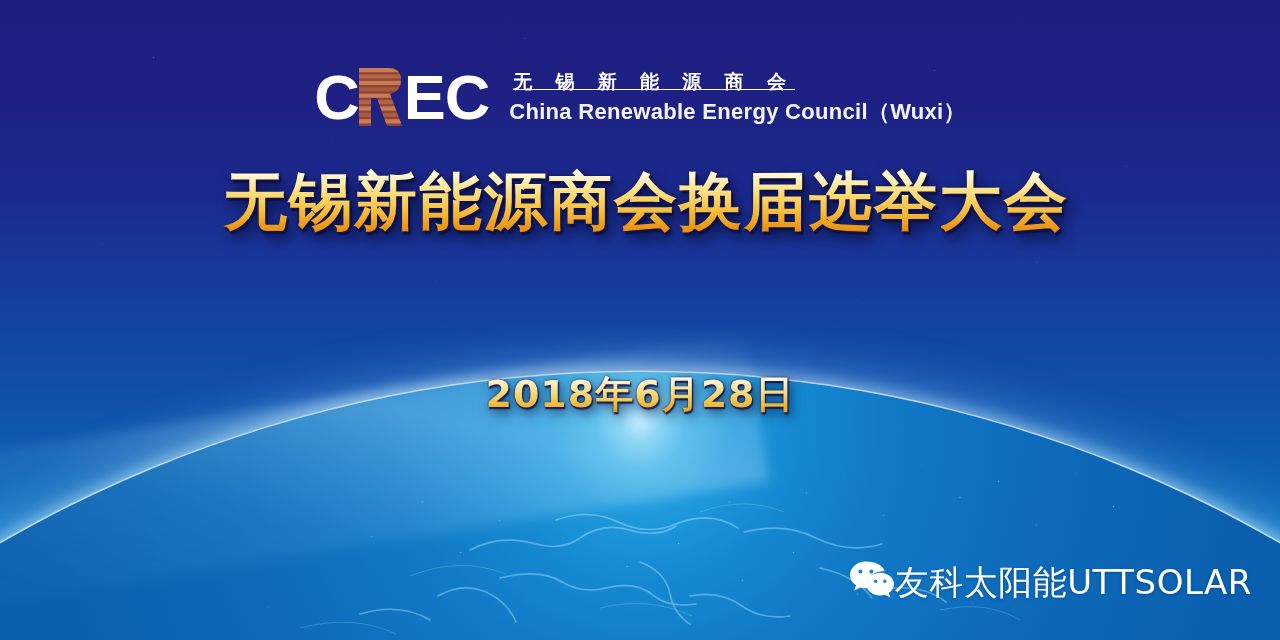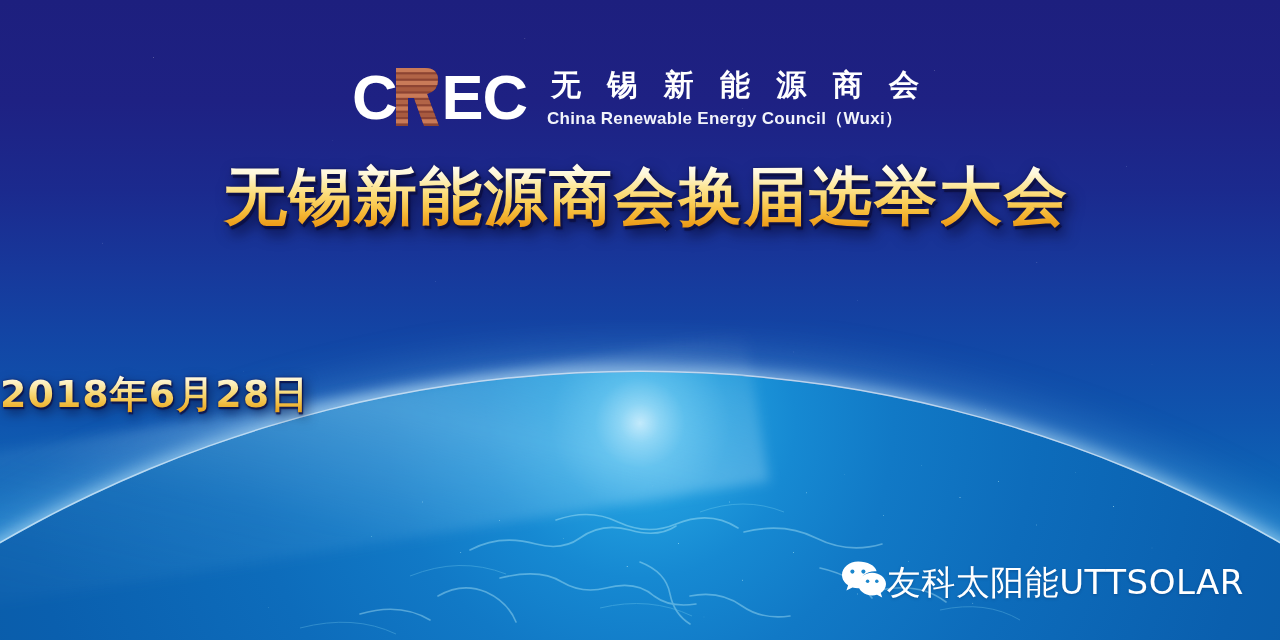--- a/index.html
+++ b/index.html
@@ -214,51 +214,52 @@
   }
   .cec-r {
     position: relative;
     width: 46px;
     height: 58px;
     margin: 0 1px 0 -2px;
   }
   .org-block { padding-top: 2px; }
   .org-cn {
     color: #ffffff;
-    font-size: 30px;
+    font-size: 19px;
     font-weight: 700;
     letter-spacing: 9px;
     line-height: 1.12;
     white-space: nowrap;
     padding-left: 4px;
+    text-decoration: underline;
   }
   .org-en {
     color: #f2f4fb;
-    font-size: 17px;
+    font-size: 22px;
     font-weight: 700;
     letter-spacing: .3px;
     line-height: 1.25;
     margin-top: 6px;
     white-space: nowrap;
   }
 
   
   .title-block {
     position: absolute;
     top: 163px;
     left: 0; right: 0;
     text-align: center;
   }
   .title-line {
     font-size: 63px;
     font-weight: 700;
     line-height: 1.24;
     letter-spacing: 2px;
     white-space: nowrap;
-    font-family: Liberation Mono, monospace;
+    font-family: Liberation Serif, serif;
     background: linear-gradient(180deg,
       #fffdf2 0%,
       #fff8dc 14%,
       #fde79a 30%,
       #fbd466 46%,
       #f6bd3c 62%,
       #ee9f1c 78%,
       #e58a0d 90%,
       #d97a06 100%);
     -webkit-background-clip: text;
@@ -272,20 +273,21 @@
     padding-left: 13px;
   }
 
   
   .meta-row {
     position: absolute;
     top: 373px;
     left: 0; right: 0;
     display: flex;
     align-items: baseline;
+    justify-content: center;
     gap: 56px;
   }
   .meta-text {
     font-size: 38px;
     font-weight: 700;
     letter-spacing: 1px;
     line-height: 1.15;
     white-space: nowrap;
     font-family: "DejaVu Sans", "Liberation Sans", sans-serif;
     background: linear-gradient(180deg,
@@ -301,21 +303,21 @@
     -webkit-text-fill-color: transparent;
     filter:
       drop-shadow(0 0 1px rgba(18,24,86,.9))
       drop-shadow(1.5px 2.5px 0 rgba(12,16,66,.8))
       drop-shadow(3px 4px 6px rgba(6,10,48,.55));
   }
 
   
   .watermark {
     position: absolute;
-    right: 36px;
+    right: 28px;
     bottom: 36px;
     display: flex;
     align-items: center;
     gap: 0;
   }
   .wm-text {
     color: #ffffff;
     font-size: 34px;
     font-weight: 400;
     letter-spacing: .5px;

